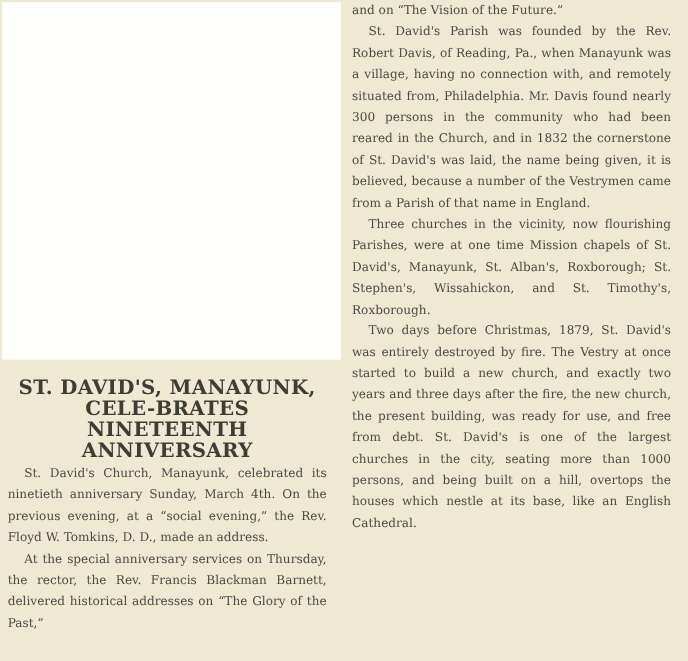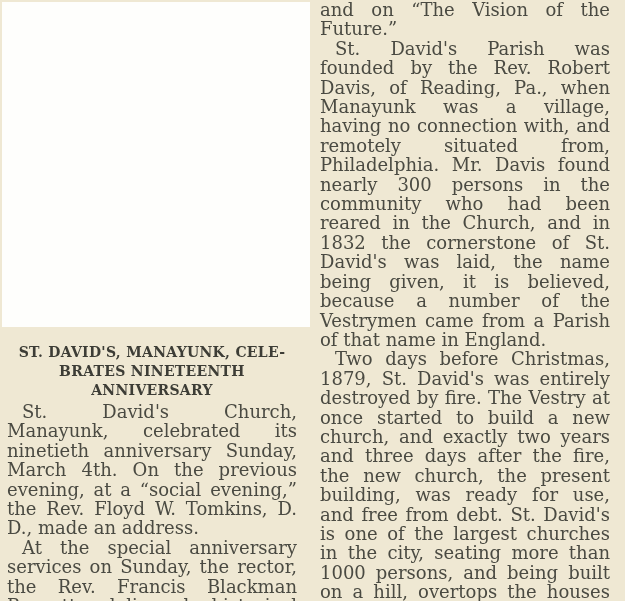--- a/index.html
+++ b/index.html
@@ -14,38 +14,39 @@
     position: absolute; left: 2px; top: 2px; width: 308px; height: 325px;
     background: #fefefc;
   }
   .col-left {
     position: absolute; left: 7px; top: 343px; width: 290px;
   }
   .col-right {
     position: absolute; left: 320px; top: 0px; width: 290px;
   }
   .headline {
-    font-weight: bold; font-size: 14px; line-height: 19px;
+    font-weight: bold; font-size: 18px; line-height: 19px;
     text-align: center; letter-spacing: 0.3px; margin: 0 0 2px 0;
     color: #3d3d36;
   }
   p {
-    margin: 0; font-size: 18px; line-height: 19.4px;
+    margin: 0; font-size: 11px; line-height: 19.4px;
     text-align: justify; text-indent: 15px;
   }
   p.noindent { text-indent: 0; }
 </style>
 </head>
 <body>
 
 <div class="blank-box"></div>
 
 <div class="col-left">
   <div class="headline">ST. DAVID'S, MANAYUNK, CELE-BRATES NINETEENTH ANNIVERSARY</div>
   <p>St. David's Church, Manayunk, celebrated its ninetieth anniversary Sunday, March 4th. On the previous evening, at a “social evening,” the Rev. Floyd W. Tomkins, D. D., made an address.</p>
-  <p>At the special anniversary services on Sunday, the rector, the Rev. Francis Blackman Barnett, delivered historical addresses on “The Glory of the Past,”</p>
+  <p>At the special anniversary services on Thursday, the rector, the Rev. Francis Blackman Barnett, delivered historical addresses on “The Glory of the Past,”</p>
 </div>
 
 <div class="col-right">
   <p class="noindent">and on “The Vision of the Future.”</p>
   <p>St. David's Parish was founded by the Rev. Robert Davis, of Reading, Pa., when Manayunk was a village, having no connection with, and remotely situated from, Philadelphia. Mr. Davis found nearly 300 persons in the community who had been reared in the Church, and in 1832 the cornerstone of St. David's was laid, the name being given, it is believed, because a number of the Vestrymen came from a Parish of that name in England.</p>
+  <p>Three churches in the vicinity, now flourishing Parishes, were at one time Mission chapels of St. David's, Manayunk, St. Alban's, Roxborough; St. Stephen's, Wissahickon, and St. Timothy's, Roxborough.</p>
   <p>Two days before Christmas, 1879, St. David's was entirely destroyed by fire. The Vestry at once started to build a new church, and exactly two years and three days after the fire, the new church, the present building, was ready for use, and free from debt. St. David's is one of the largest churches in the city, seating more than 1000 persons, and being built on a hill, overtops the houses which nestle at its base, like an English Cathedral.</p>
 </div>
 
 </body></html>

